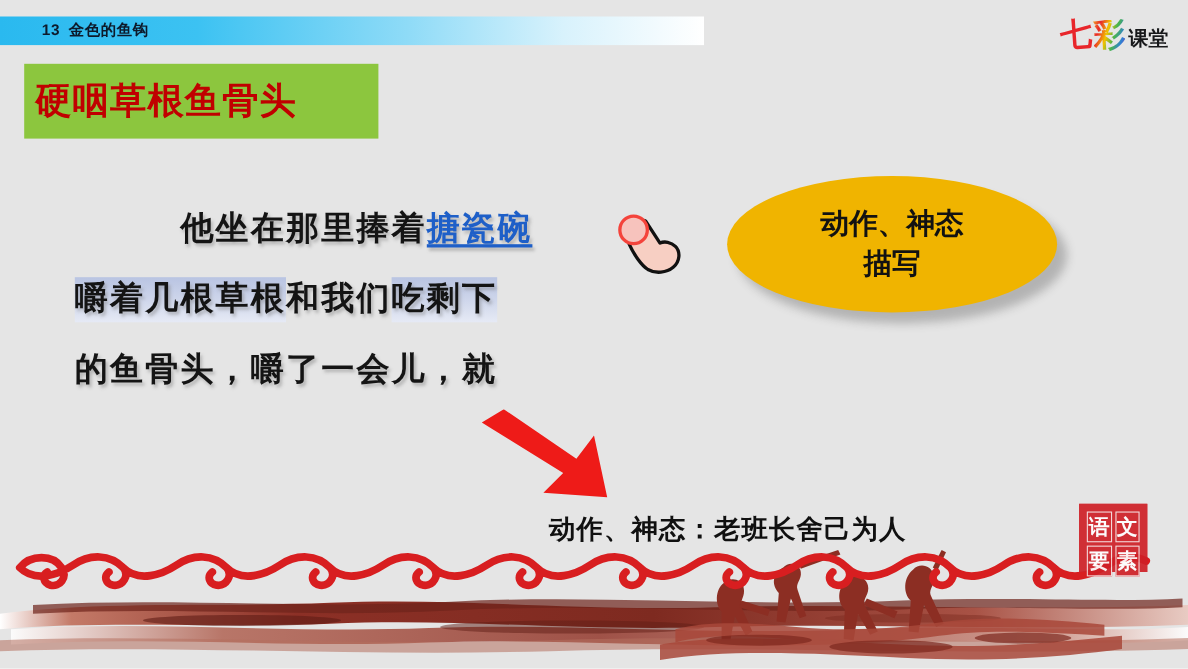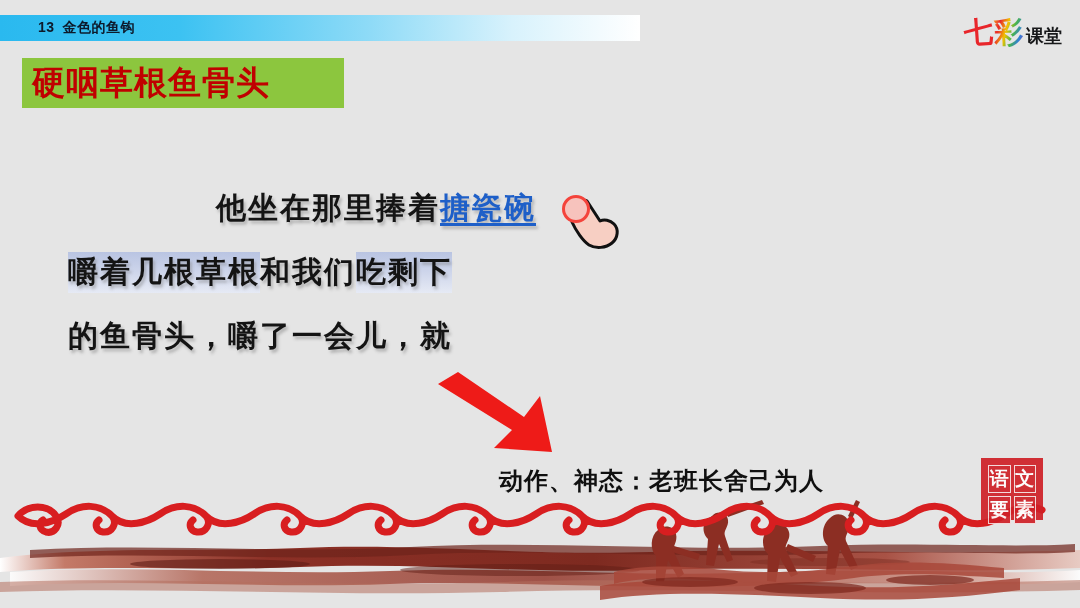--- a/index.html
+++ b/index.html
@@ -60,21 +60,21 @@
     margin: 0 1px;
   }
   .logo .c3 { color: #17181a; font-size: 18px; margin-left: 2px; }
 
   
   .title-banner {
     position: absolute;
     left: 22px;
     top: 58px;
     width: 322px;
-    height: 50px;
+    height: 68px;
     background: #8cc63e;
     display: flex;
     align-items: center;
   }
   .title-banner .title-text {
     font-family: "DejaVu Sans", "Liberation Sans", sans-serif;
     font-size: 33px;
     font-weight: bold;
     color: #c00000;
     margin-left: 10px;
@@ -90,21 +90,21 @@
     width: 520px;
     font-family: "DejaVu Serif", "Liberation Serif", serif;
     font-size: 30px;
     font-weight: bold;
     color: #141414;
     line-height: 64px;
     letter-spacing: 2px;
     text-shadow: 2px 3px 3px rgba(120,120,120,0.45);
   }
   .para .ln { display: block; white-space: nowrap; }
-  .ln-1 { padding-left: 96px; text-align: center; }
+  .ln-1 { padding-left: 96px; }
   .hl {
     background: linear-gradient(to bottom, #b9c4e2 0%, #ccd4ea 45%, #e6eaf5 100%);
     padding: 2px 0 4px 0;
   }
   .link {
     color: #1e5fc8;
     text-decoration: underline;
     text-underline-offset: 5px;
   }
 
@@ -256,20 +256,24 @@
     <span class="ln">的鱼骨头，嚼了一会儿，就</span>
   </div>
 
   <div class="cursor">
     <div class="ripple"></div>
     <svg width="72" height="62" viewBox="0 0 72 62">
       <path d="M18 14 L27 27 L30 24 L26 16 C25 13 28 10 31 12 L44 32 C48 30 54 31 58 35 C63 40 62 49 56 54 C50 59 40 60 33 56 C27 52 20 42 16 33 C13 26 13 18 18 14 Z" fill="#f7cfc3" stroke="#111111" stroke-width="3" stroke-linejoin="round"></path>
     </svg>
   </div>
 
+  <div class="callout">
+    <span>动作、神态</span>
+    <span>描写</span>
+  </div>
 
   <svg class="red-arrow" viewBox="0 0 128 84">
     <path d="M6 12 L26 0 L92 45 L108 24 L120 80 L62 76 L80 58 L14 17 Z" fill="#ee1b18"></path>
   </svg>
 
   <div class="conclusion">动作、神态：老班长舍己为人</div>
 
   <div class="seal">
     <div>语</div>
     <div>文</div>

